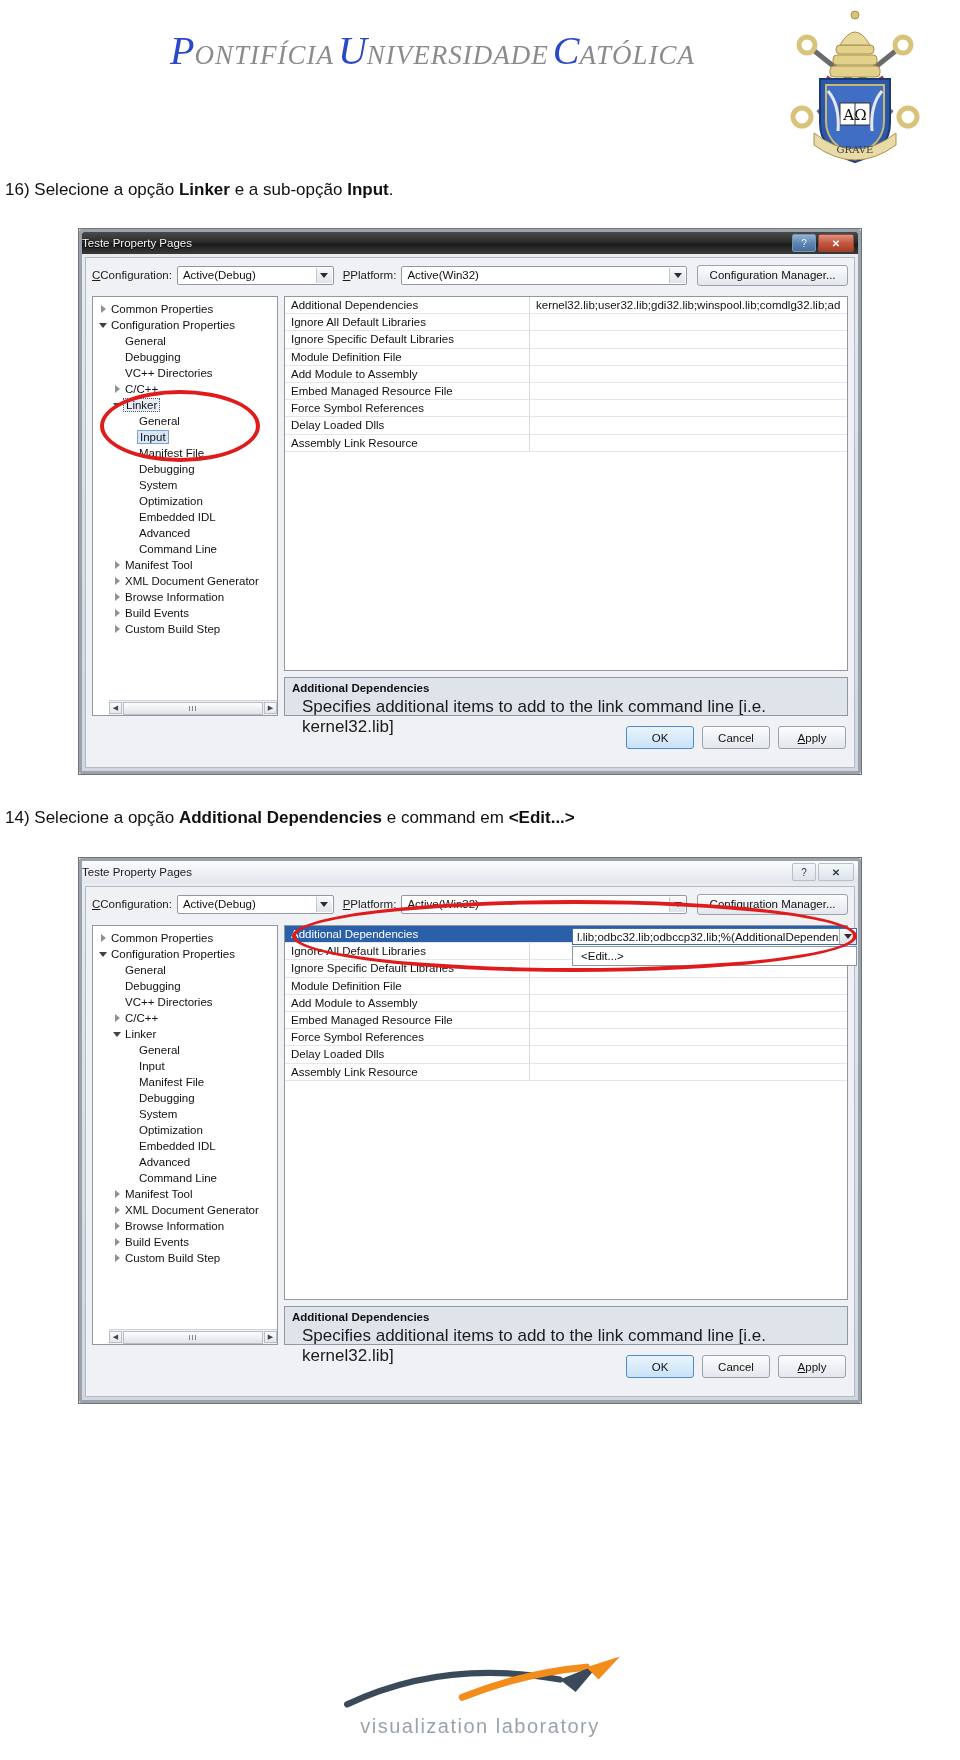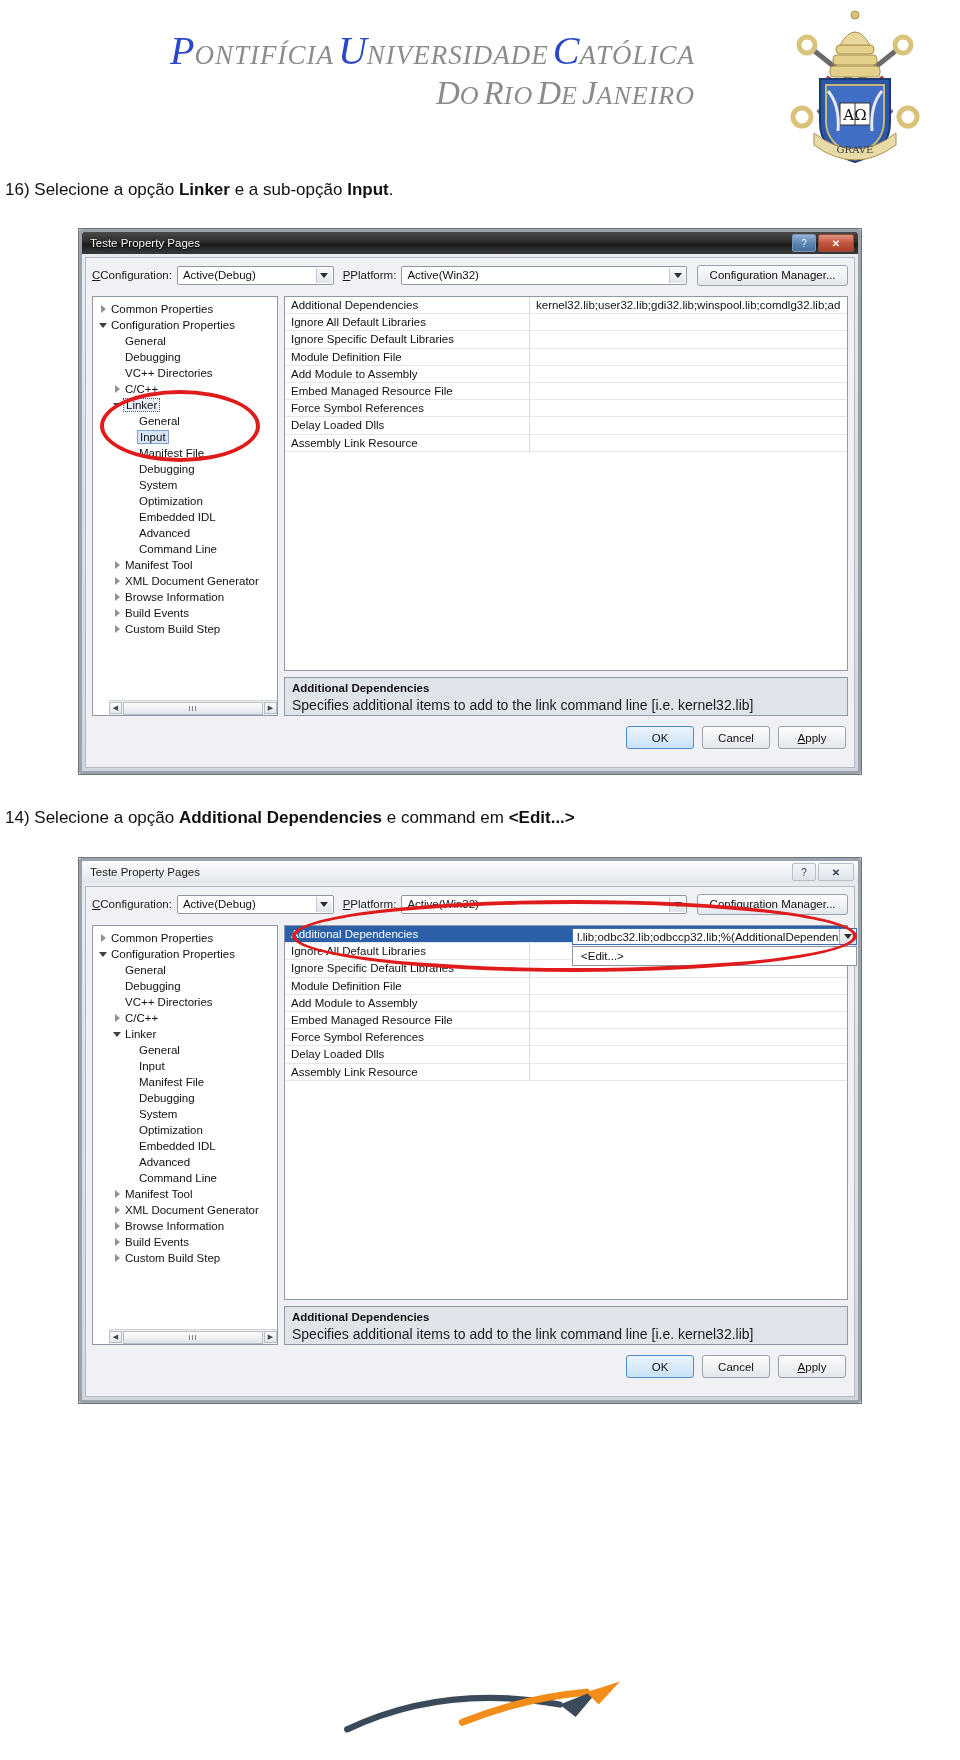--- a/index.html
+++ b/index.html
@@ -50,21 +50,21 @@
     border-radius:3px;
     box-sizing:border-box;
   }
   .titlebar{
     position:absolute;left:3px;right:3px;top:3px;height:22px;
     background:linear-gradient(180deg,#4a4a4a 0%,#2c2c2c 45%,#1a1a1a 55%,#3a3a3a 100%);
     border-radius:2px 2px 0 0;
     display:flex;align-items:center;
   }
   .title-text{
-    color:#f4f4f4;font-size:11.5px;padding-left:8px;
+    color:#f4f4f4;font-size:11.5px;padding-left:0;
     font-family:"Liberation Sans",sans-serif;
     text-shadow:0 1px 1px #000;
   }
   .win-btns{position:absolute;right:4px;top:2px;display:flex;gap:2px;}
   .wbtn{
     width:22px;height:16px;border-radius:2px;
     display:flex;align-items:center;justify-content:center;
     font-size:10px;color:#e8f2ff;
     border:1px solid #7d93ad;
     background:linear-gradient(180deg,#93b4d6 0%,#5e86b3 50%,#456f9e 100%);
@@ -144,21 +144,21 @@
   .gname{width:245px;padding-left:6px;display:flex;align-items:center;border-right:1px solid #d6dade;box-sizing:border-box;white-space:nowrap;}
   .gval{flex:1;padding-left:6px;display:flex;align-items:center;white-space:nowrap;overflow:hidden;}
   .grow.selected{background:#2b5fa8;color:#fff;}
   .grow.selected .gname{border-right:1px solid #2b5fa8;}
 
   .descpane{
     position:absolute;background:#dfe3ea;border:1px solid #9099a3;box-sizing:border-box;
     padding:4px 7px;
   }
   .desc-title{font-size:11.5px;font-weight:bold;color:#111;}
-  .desc-body{font-size:14px;color:#1b1b1b;margin-top:3px;}
+  .desc-body{font-size:17px;color:#1b1b1b;margin-top:3px;margin-left:10px;}
 
   .footer-btns{position:absolute;display:flex;gap:8px;align-items:center;}
   .fbtn{
     width:66px;height:21px;
     background:linear-gradient(180deg,#fbfcfd,#e3e7ec);
     border:1px solid #9aa2ac;border-radius:3px;
     font-size:11.5px;color:#111;
     display:flex;align-items:center;justify-content:center;
   }
   .fbtn.default{
@@ -204,26 +204,20 @@
 </head>
 <body>
 
 <div class="header">
   <div class="puc-text">
     <div class="puc-line">
       <span class="cap">P</span><span class="sc">ONTIFÍCIA</span>
       <span class="cap">U</span><span class="sc">NIVERSIDADE</span>
       <span class="cap">C</span><span class="sc">ATÓLICA</span>
     </div>
-    <div class="puc-line puc-line2">
-      <span class="capg">D</span><span class="sc">O</span>
-      <span class="capg">R</span><span class="sc">IO</span>
-      <span class="capg">D</span><span class="sc">E</span>
-      <span class="capg">J</span><span class="sc">ANEIRO</span>
-    </div>
   </div>
 
   <svg class="crest" viewBox="0 0 150 160">
 
     <g stroke="#6b6b6b" stroke-width="5" fill="none">
       <line x1="32" y1="44" x2="112" y2="108"></line>
       <line x1="118" y1="44" x2="38" y2="108"></line>
     </g>
     <circle cx="27" cy="40" r="8" fill="none" stroke="#d9c27a" stroke-width="5"></circle>
     <circle cx="123" cy="40" r="8" fill="none" stroke="#d9c27a" stroke-width="5"></circle>
@@ -636,13 +630,14 @@
 
 <div class="ellipse" style="left:292px;top:900px;width:565px;height:72px;"></div>
 
 <div class="vl">
   <svg class="vl-swoosh" viewBox="0 0 420 70">
     <path d="M60 58 Q170 6 300 30" stroke="#3b4a5a" stroke-width="7" fill="none" stroke-linecap="round"></path>
     <path d="M190 50 Q260 22 330 16" stroke="#f28d1b" stroke-width="8" fill="none" stroke-linecap="round"></path>
     <path d="M300 30 L345 12 L318 44 Z" fill="#3b4a5a"></path>
     <path d="M330 16 L368 4 L344 30 Z" fill="#f28d1b"></path>
   </svg>
+  <div class="vl-sub">visualization laboratory</div>
 </div>
 
 </body></html>

